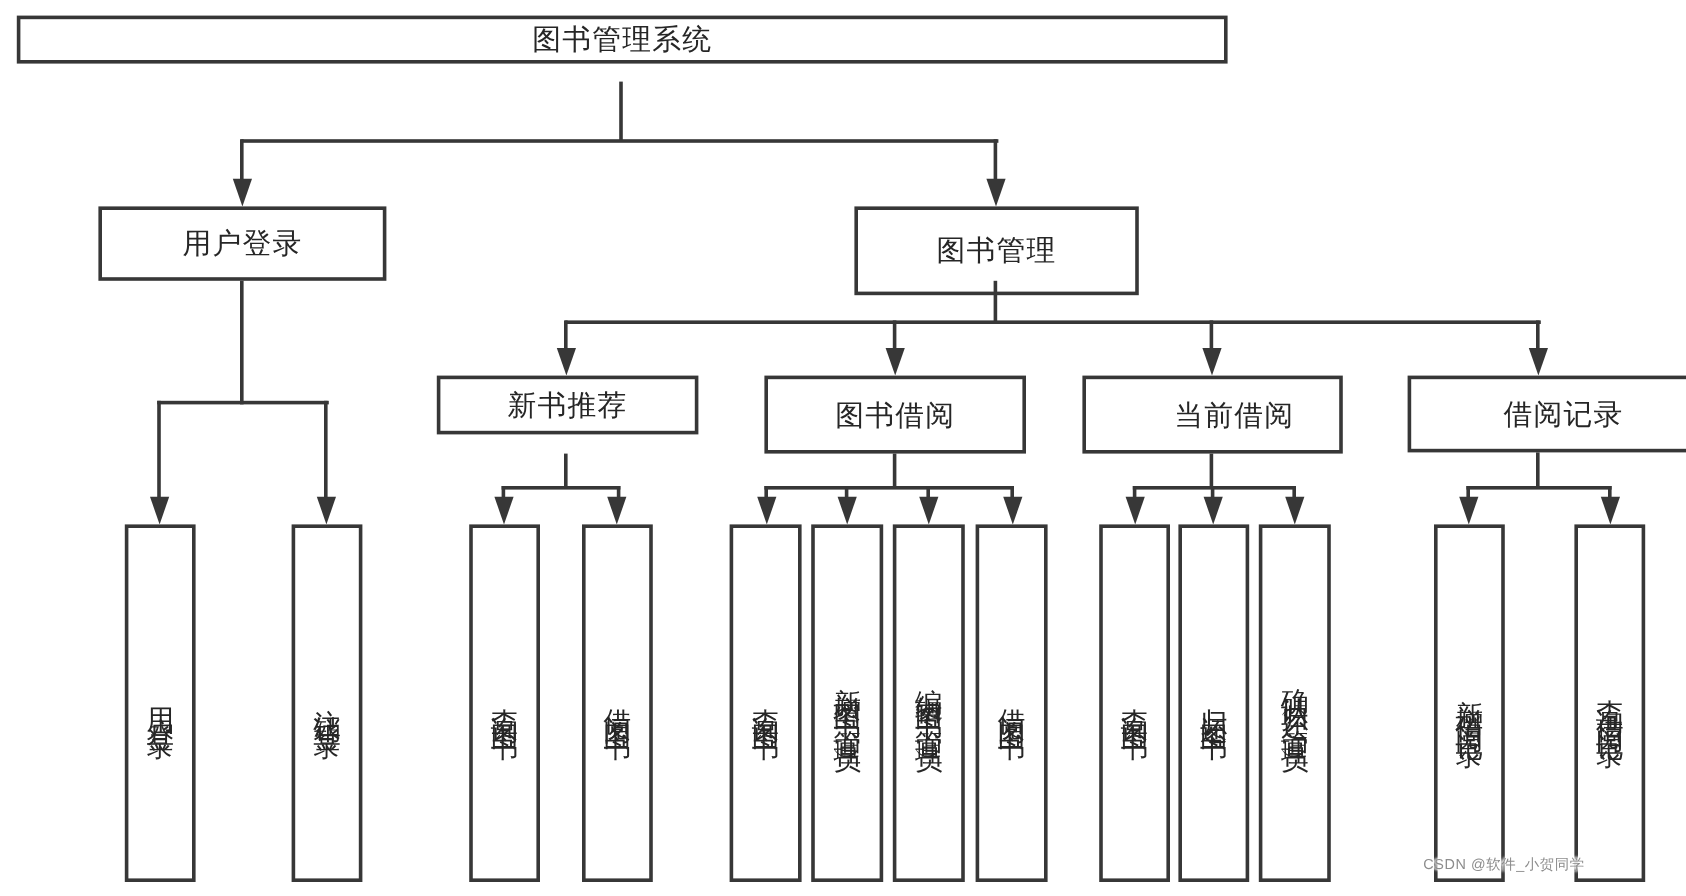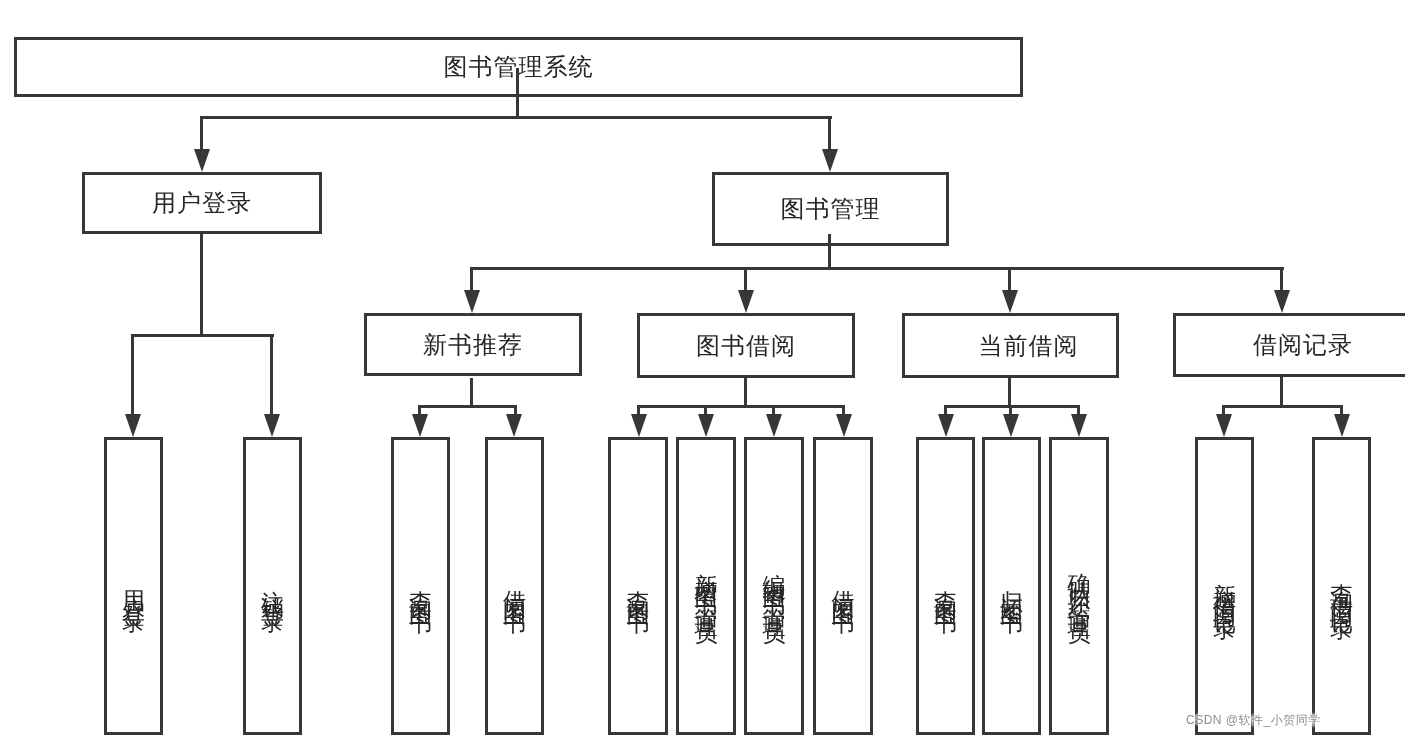--- a/index.html
+++ b/index.html
@@ -56,21 +56,21 @@
     white-space: nowrap;
     text-shadow: 1px 1px 2px #ffffff, -1px -1px 2px #ffffff, 1px -1px 2px #ffffff, -1px 1px 2px #ffffff;
     z-index: 5;
   }
 </style>
 </head>
 <body>
 
 <div class="diagram">
 
-  <div class="node h-node" style="left:14px; top:13px; width:1009px; height:60px;margin-top:24px;">
+  <div class="node h-node" style="left:14px; top:13px; width:1009px; height:40px;">
     <span>图书管理系统</span>
   </div>
 
   <div class="line" style="left:516px; top:68px; width:3px; height:50px;"></div>
   <div class="line" style="left:201px; top:116px; width:631px; height:3px;"></div>
   <div class="line" style="left:200px; top:116px; width:3px; height:36px;"></div>
   <div class="arrow" style="left:194px; top:149px;"></div>
   <div class="line" style="left:828px; top:116px; width:3px; height:36px;"></div>
   <div class="arrow" style="left:822px; top:149px;"></div>
 
@@ -92,21 +92,21 @@
   <div class="line" style="left:471px; top:267px; width:813px; height:3px;"></div>
   <div class="line" style="left:470px; top:267px; width:3px; height:26px;"></div>
   <div class="arrow" style="left:464px; top:290px;"></div>
   <div class="line" style="left:744px; top:267px; width:3px; height:26px;"></div>
   <div class="arrow" style="left:738px; top:290px;"></div>
   <div class="line" style="left:1008px; top:267px; width:3px; height:26px;"></div>
   <div class="arrow" style="left:1002px; top:290px;"></div>
   <div class="line" style="left:1280px; top:267px; width:3px; height:26px;"></div>
   <div class="arrow" style="left:1274px; top:290px;"></div>
 
-  <div class="node h-node" style="left:364px; top:313px; width:218px; height:63px;">
+  <div class="node h-node" style="left:364px; top:313px; width:218px; height:49px;">
     <span>新书推荐</span>
   </div>
   <div class="node h-node" style="left:637px; top:313px; width:218px; height:65px;">
     <span>图书借阅</span>
   </div>
   <div class="node h-node" style="left:902px; top:313px; width:217px; height:65px;padding-left:36px;">
     <span>当前借阅</span>
   </div>
   <div class="node h-node" style="left:1173px; top:313px; width:260px; height:64px;">
     <span>借阅记录</span>

